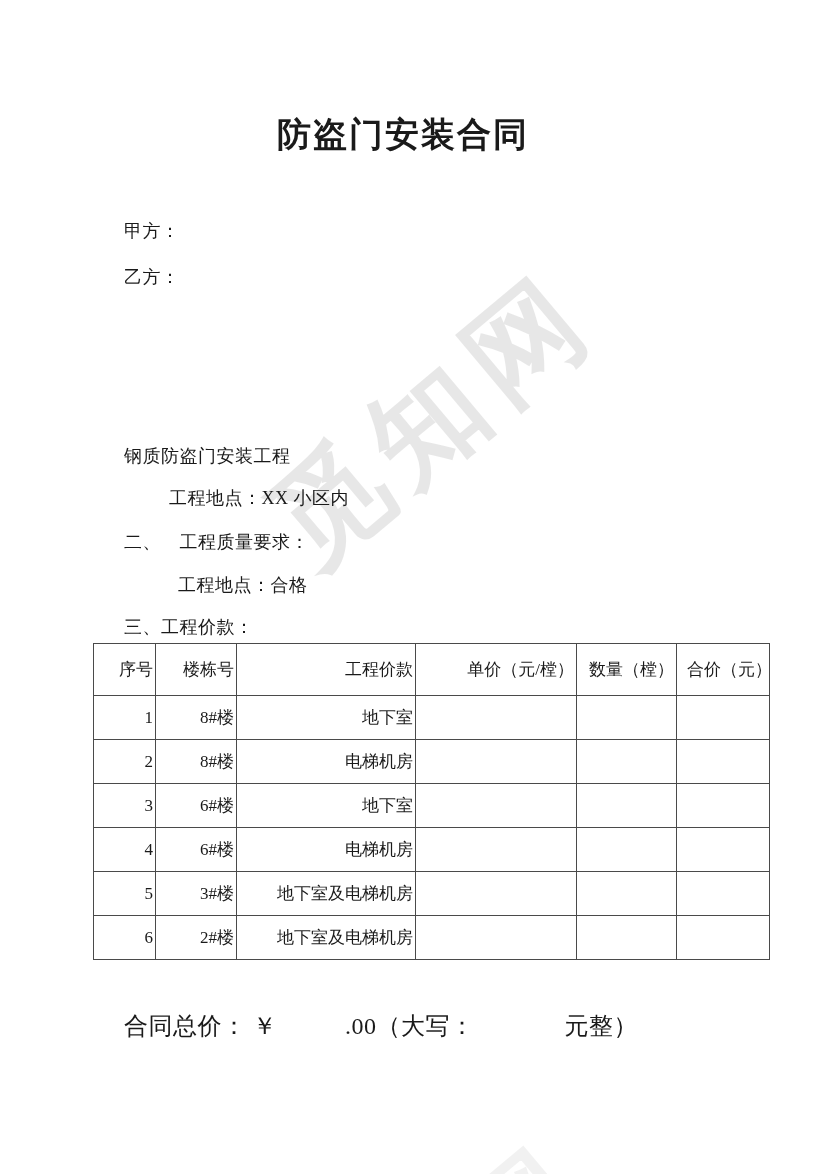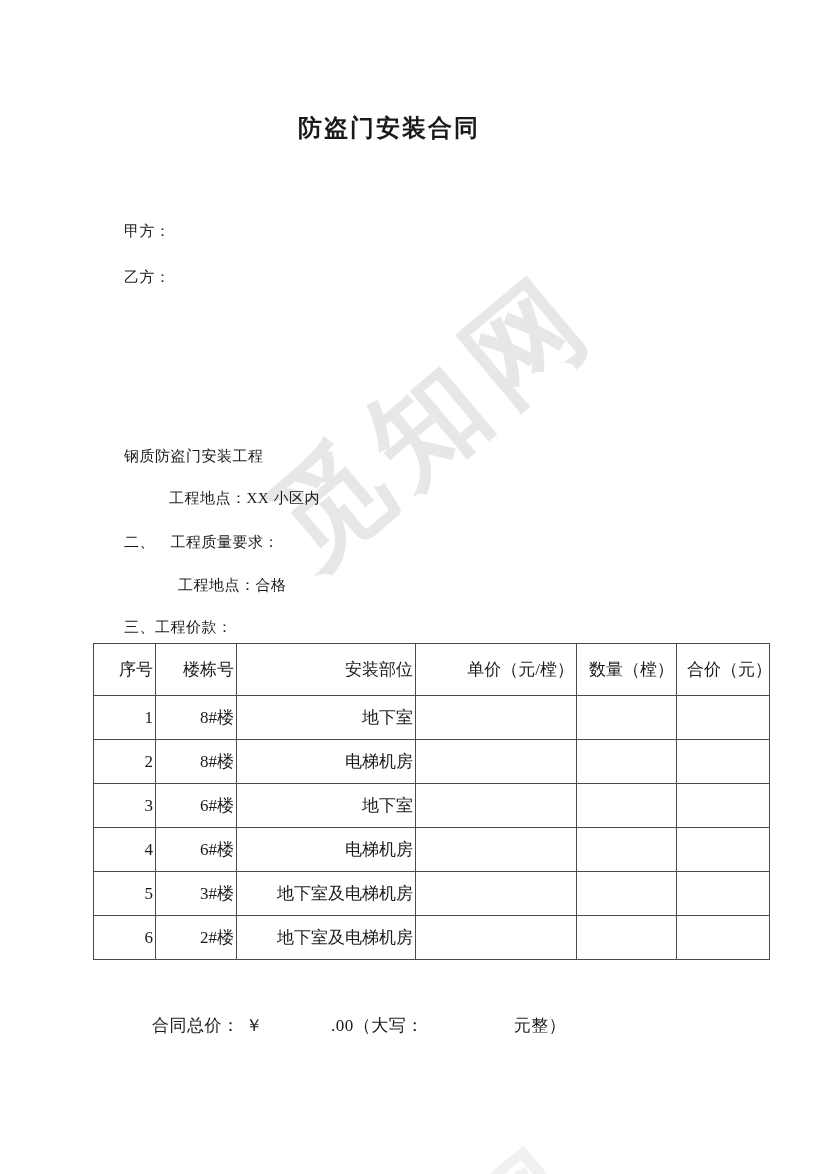--- a/index.html
+++ b/index.html
@@ -29,31 +29,31 @@
   }
   .wm-bottom{
     left:430px;top:1290px;
     color:rgba(0,0,0,0.055);
     transform:translate(-50%,-50%) rotate(-40deg);
   }
   .title{
     position:absolute;
     left:277px;top:112px;width:224px;
     margin:0;
-    font-size:24px;
+    font-size:34px;
     font-weight:bold;
     letter-spacing:2px;
     text-align:center;
     white-space:nowrap;
     z-index:1;
   }
   .line{
     position:absolute;
     left:124px;
-    font-size:15px;
+    font-size:18px;
     line-height:22px;
     white-space:nowrap;
     z-index:1;
     letter-spacing:0.5px;
   }
   .party-a{top:220px;}
   .party-b{top:266px;}
   .intro-1{top:310px;padding-left:33px;}
   .intro-2{top:355px;}
   .clause1a{top:400px;}
@@ -77,21 +77,21 @@
     text-align:right;
     font-weight:normal;
     vertical-align:middle;
     white-space:nowrap;
     overflow:hidden;
   }
   .price-table thead tr{height:52px;}
   .price-table tbody tr{height:44px;}
   col.c0{width:62px;} col.c1{width:81px;} col.c2{width:179px;}
   col.c3{width:161px;} col.c4{width:100px;} col.c5{width:93px;}
-  .total-line{top:1015px;font-size:17px;margin-left:28px;}
+  .total-line{top:1015px;font-size:24px;}
   .gap{display:inline-block;height:1px;}
   .gap1{width:68px;}
   .gap2{width:90px;}
   .currency{margin-left:6px;}
 </style>
 </head>
 <body>
 
 <div class="page">
 
@@ -116,21 +116,21 @@
         <col class="c1">
         <col class="c2">
         <col class="c3">
         <col class="c4">
         <col class="c5">
       </colgroup>
       <thead>
         <tr>
           <th>序号</th>
           <th>楼栋号</th>
-          <th>安装部位</th>
+          <th>工程价款</th>
           <th>单价（元/樘）</th>
           <th>数量（樘）</th>
           <th>合价（元）</th>
         </tr>
       </thead>
       <tbody>
         <tr>
           <td>1</td>
           <td>8#楼</td>
           <td>地下室</td>

